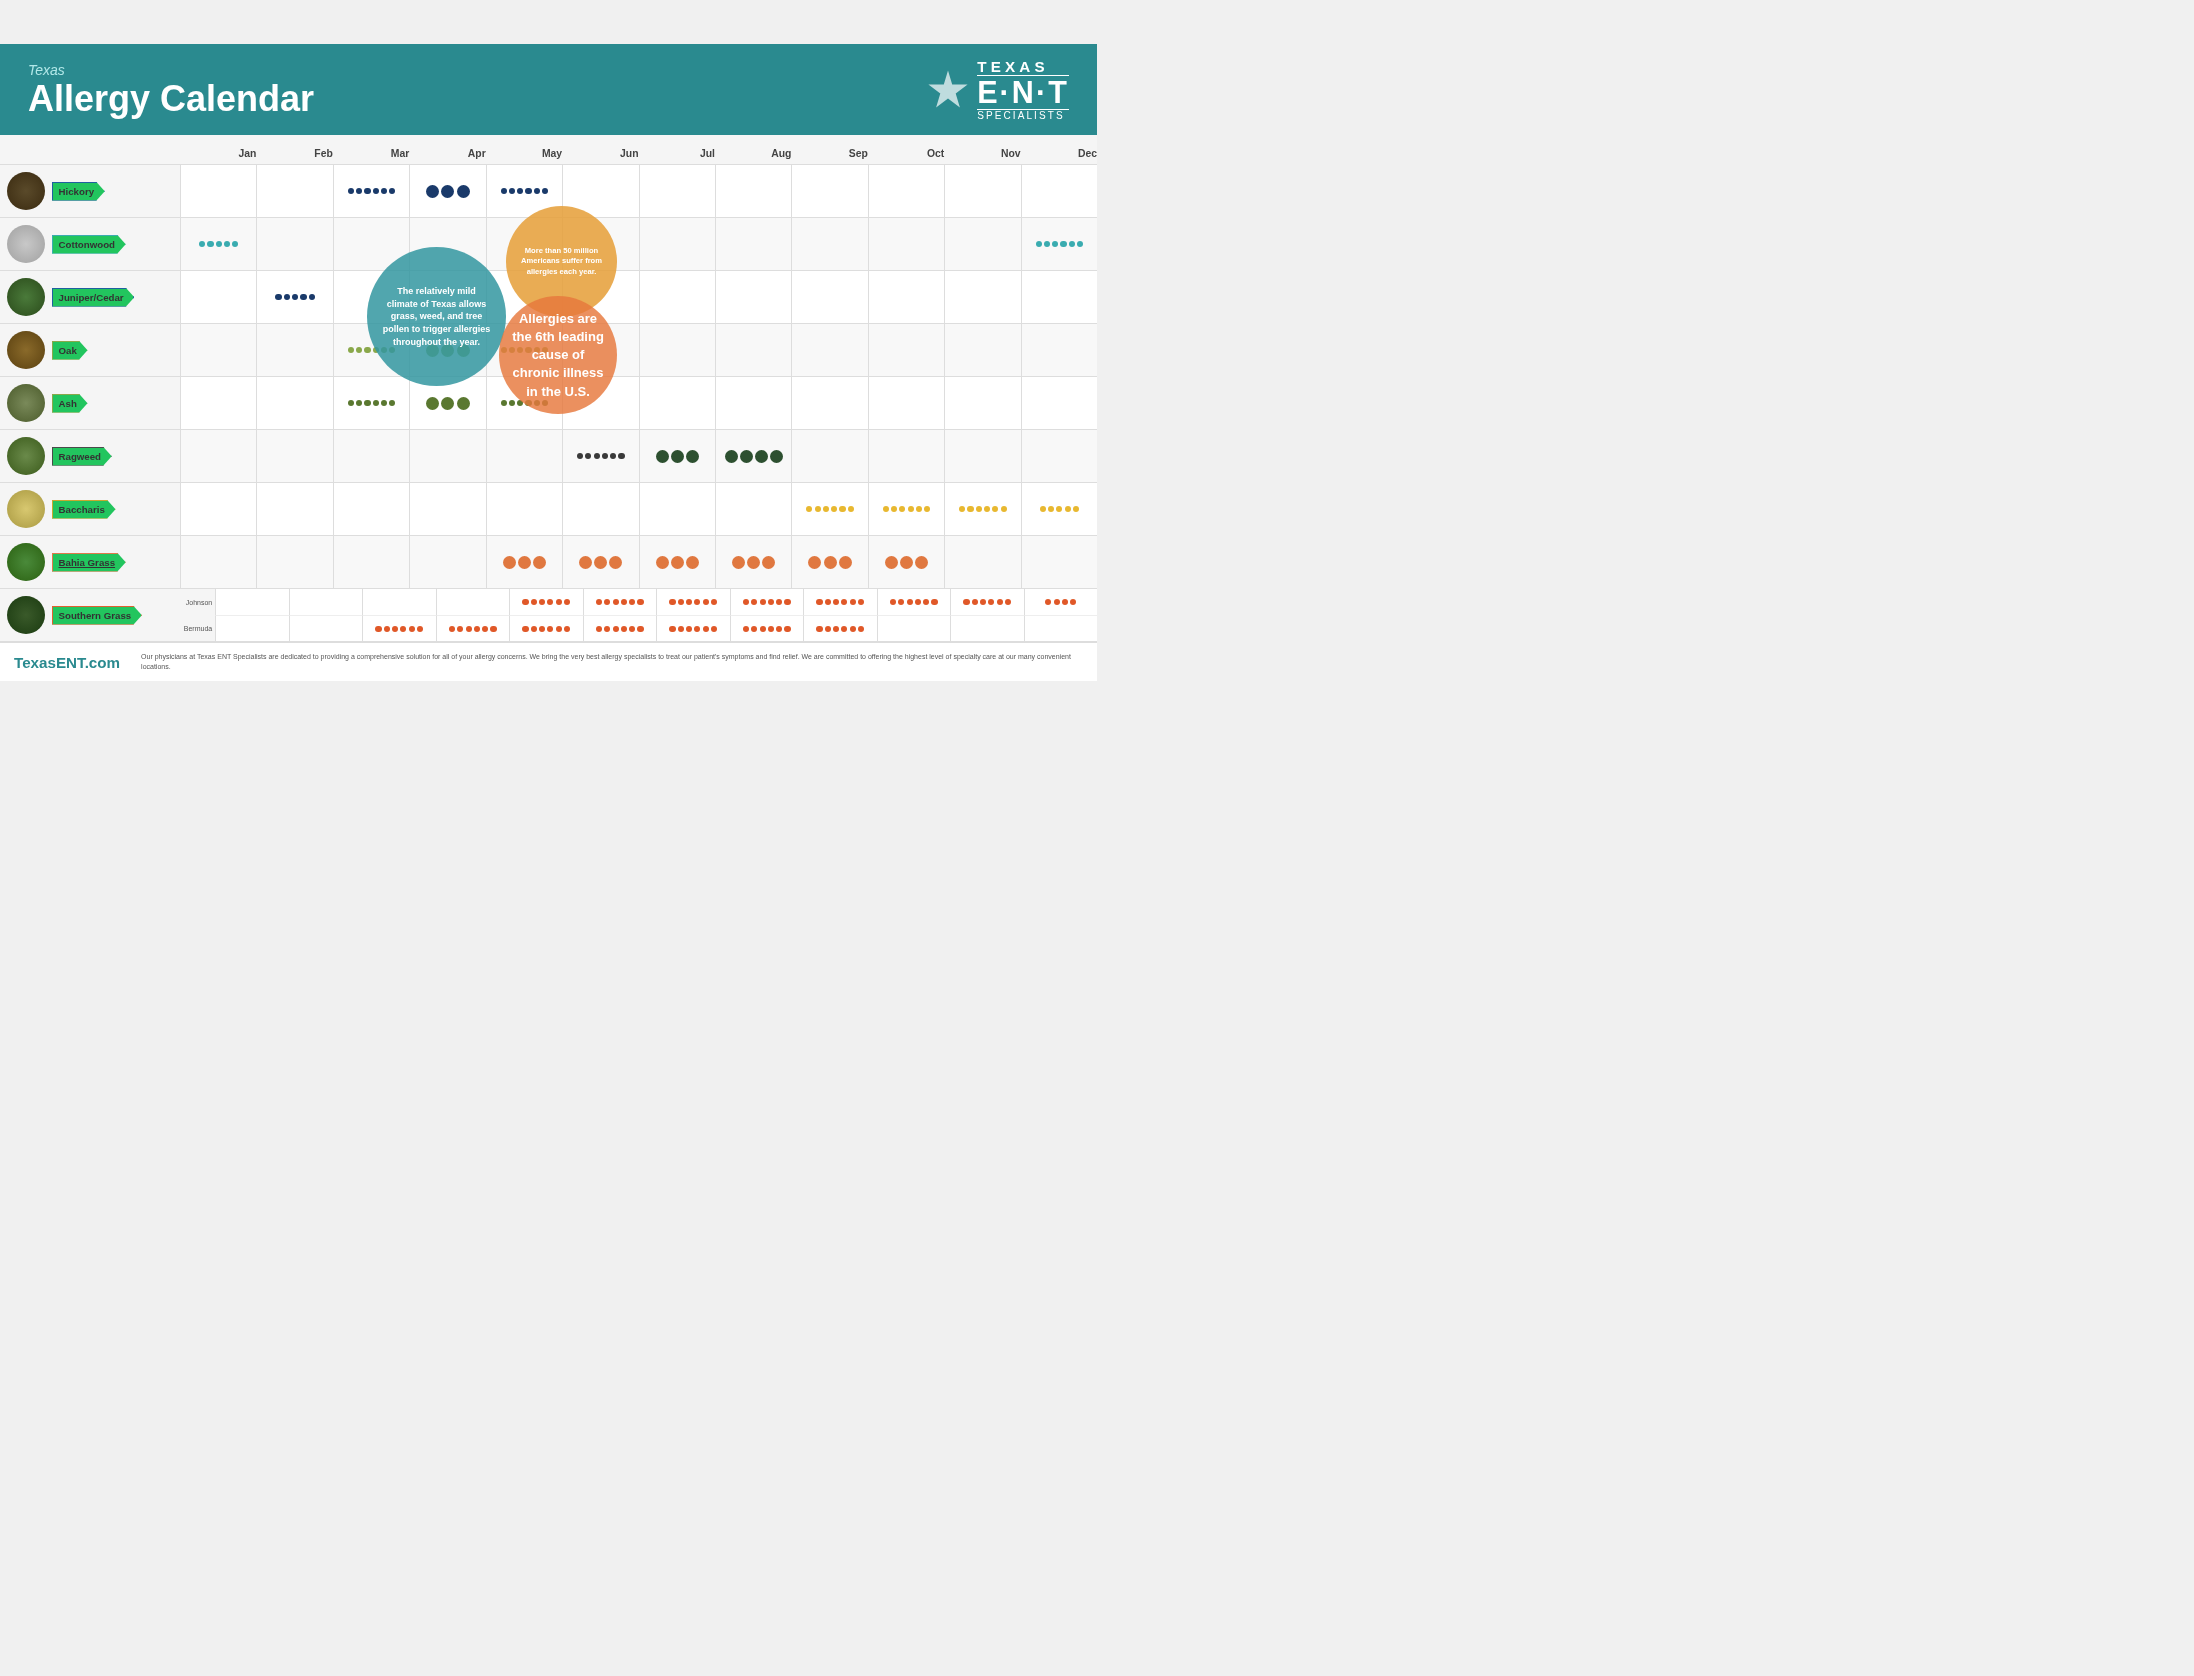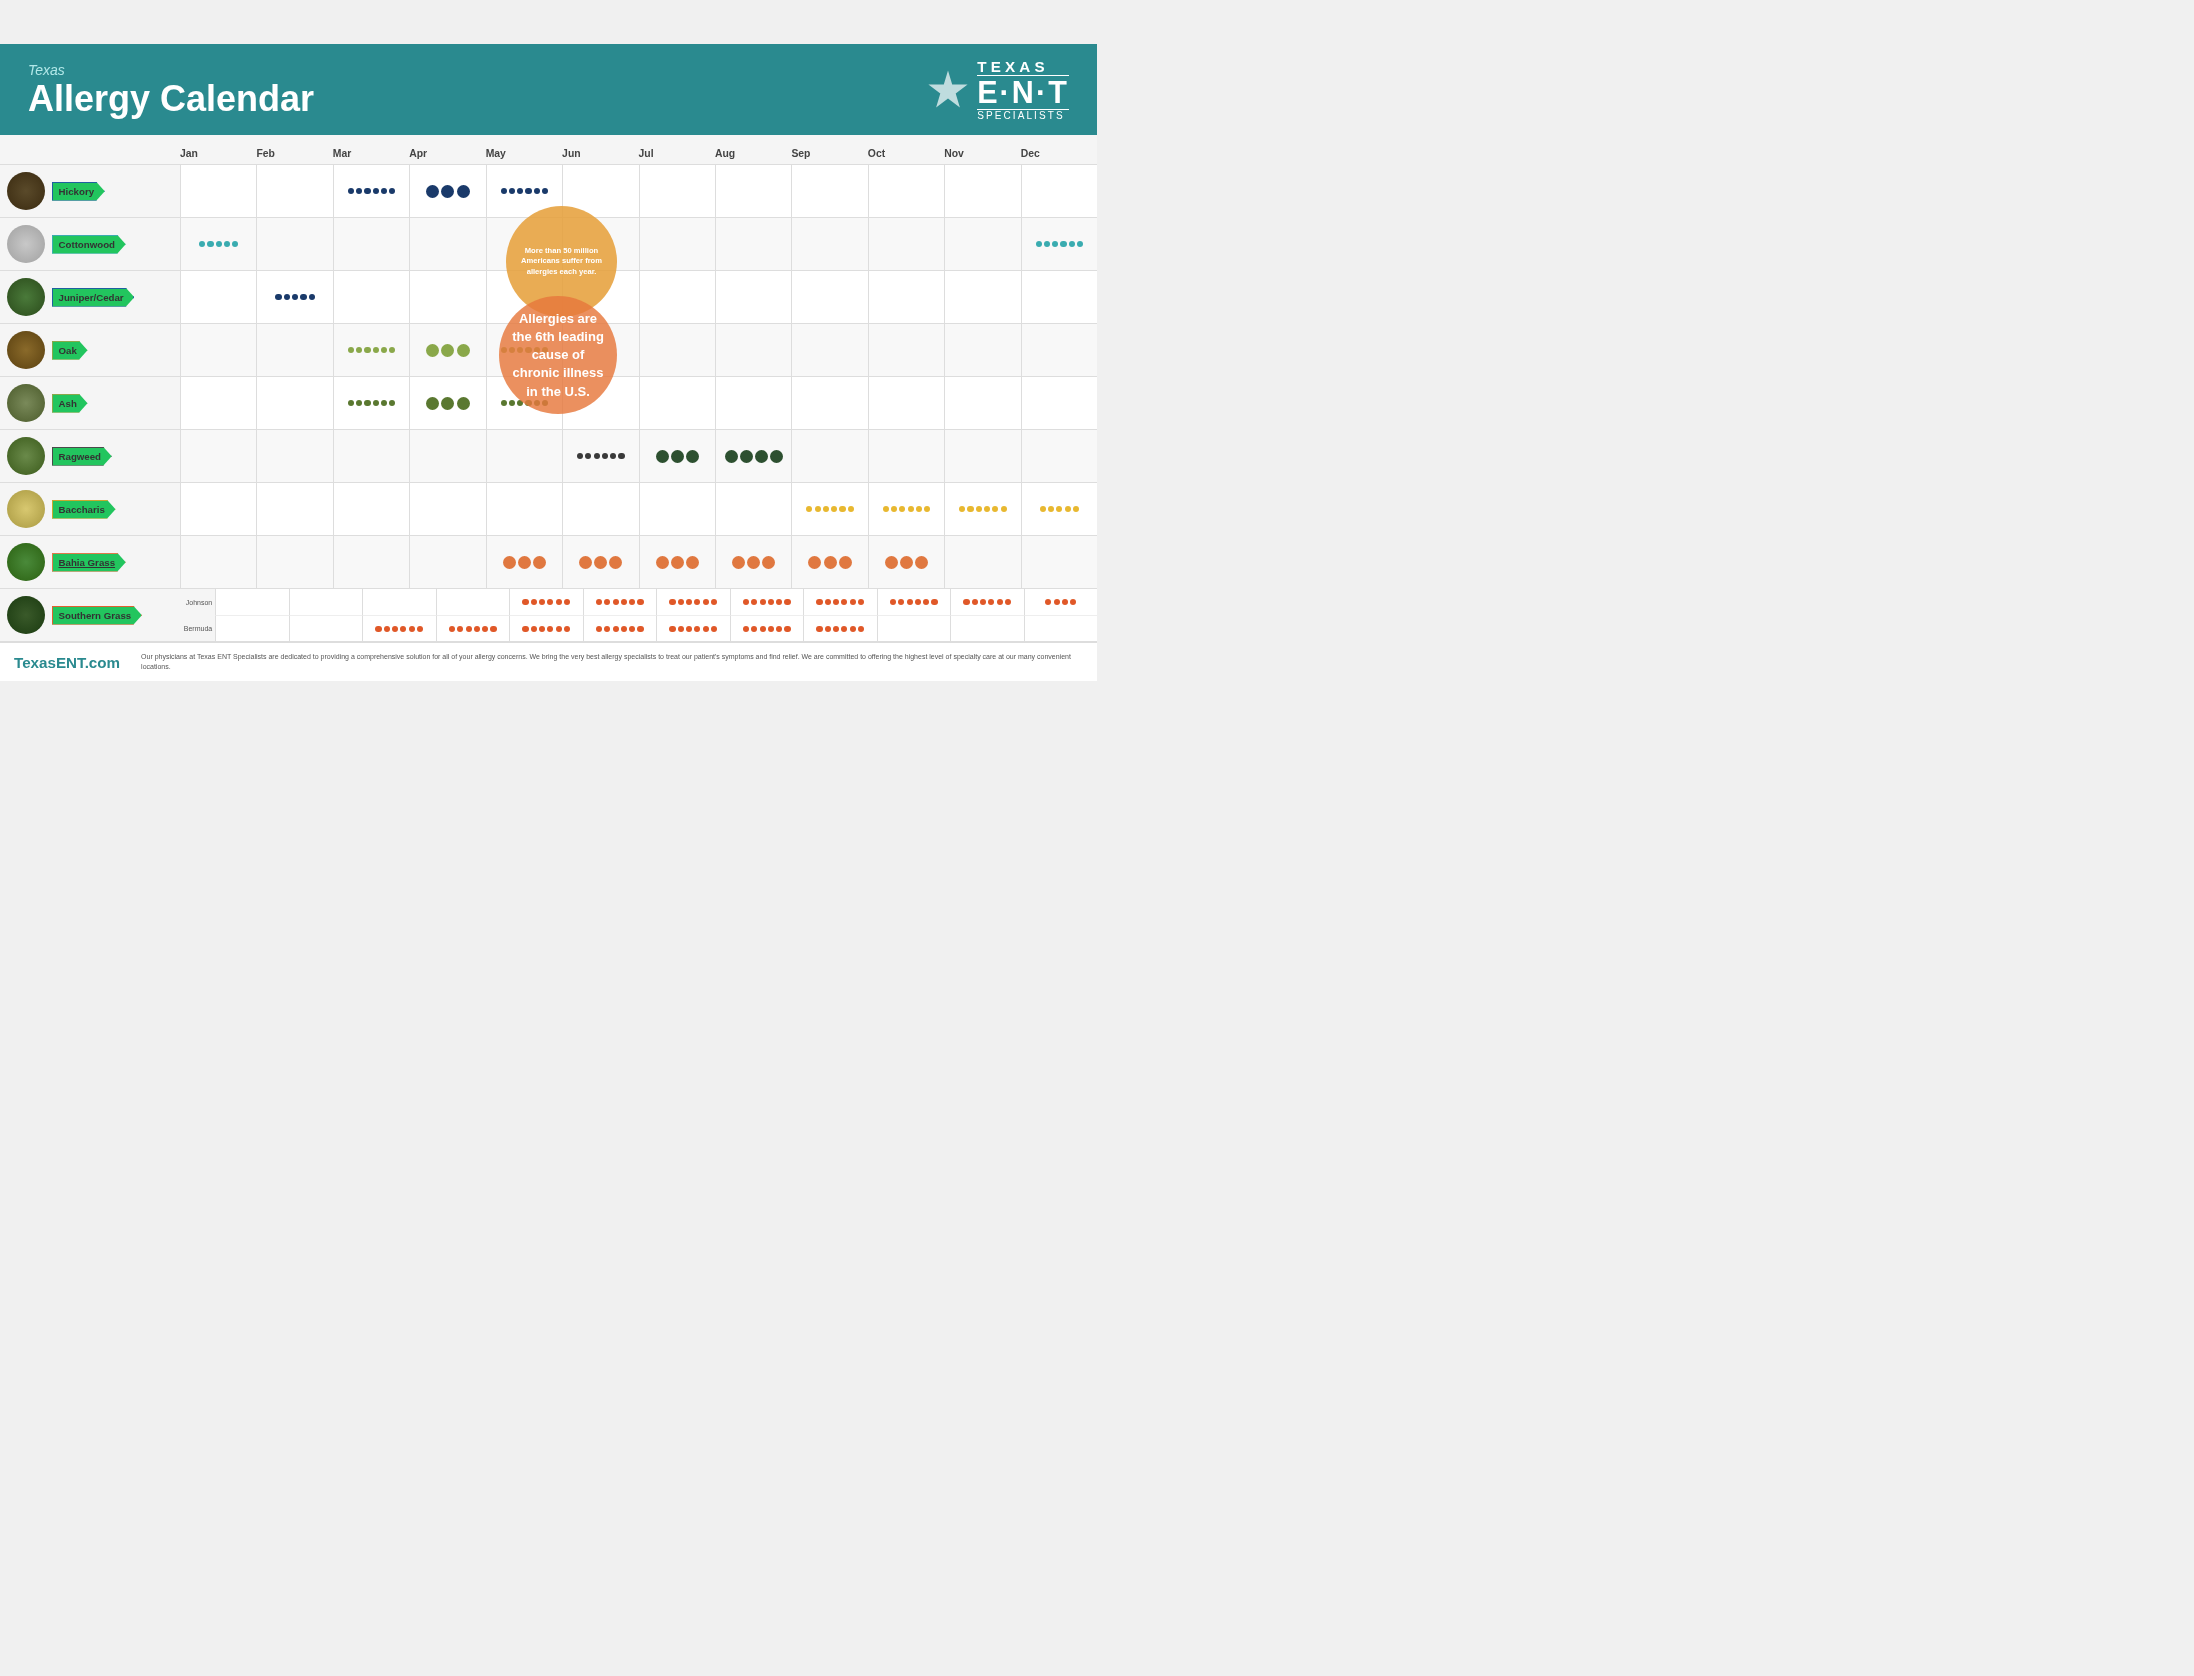--- a/index.html
+++ b/index.html
@@ -73,21 +73,21 @@
     }
 
     
     .month-header-row {
       display: flex;
       margin-left: 180px;
       margin-bottom: 0;
     }
     .month-cell {
       flex: 1;
-      text-align: left;
+      text-align: right;
       font-weight: bold;
       font-size: 10.4px;
       color: #444;
       padding: 5.5px 0;
     }
 
     
     .calendar-grid {
       position: relative;
     }
@@ -829,20 +829,21 @@
                 </div>
               </div>
               <div class="month-slot" style="min-height: 26px; border-top: 0.7px solid rgb(238, 238, 238);"></div>
               <div class="month-slot" style="min-height: 26px; border-top: 0.7px solid rgb(238, 238, 238);"></div>
               <div class="month-slot" style="min-height: 26px; border-top: 0.7px solid rgb(238, 238, 238);"></div>
             </div>
           </div>
         </div>
       </div>
 
+    <div class="bubble-overlay bubble-teal" style="left: 367px; top: 83px;">The relatively mild climate of Texas allows grass, weed, and tree pollen to trigger allergies throughout the year.</div>
     <div class="bubble-overlay bubble-orange-top" style="left: 506px; top: 42px;">More than 50 million Americans suffer from allergies each year.</div>
     <div class="bubble-overlay bubble-orange-bottom" style="left: 499px; top: 132px;">Allergies are the 6th leading cause of chronic illness in the U.S.</div>
   </div>
 
 </div>
 
 <div class="footer">
   <div class="footer-website">TexasENT.com</div>
   <div class="footer-text">Our physicians at Texas ENT Specialists are dedicated to providing a comprehensive solution for all of your allergy concerns. We bring the very best allergy specialists to treat our patient's symptoms and find relief. We are committed to offering the highest level of specialty care at our many convenient locations.</div>
 </div>

